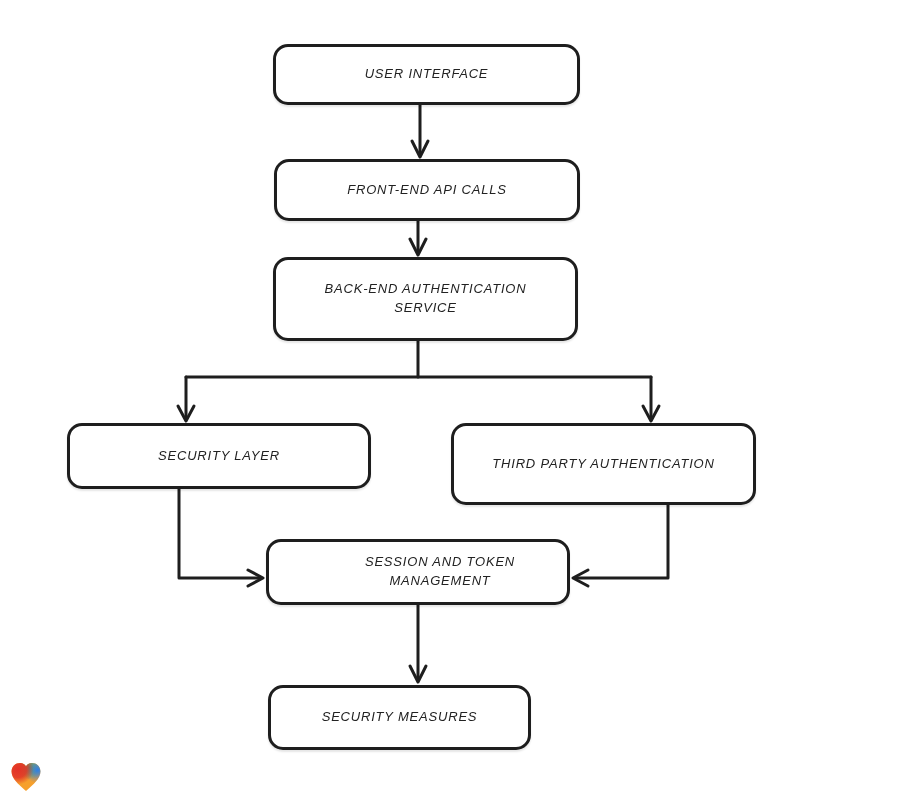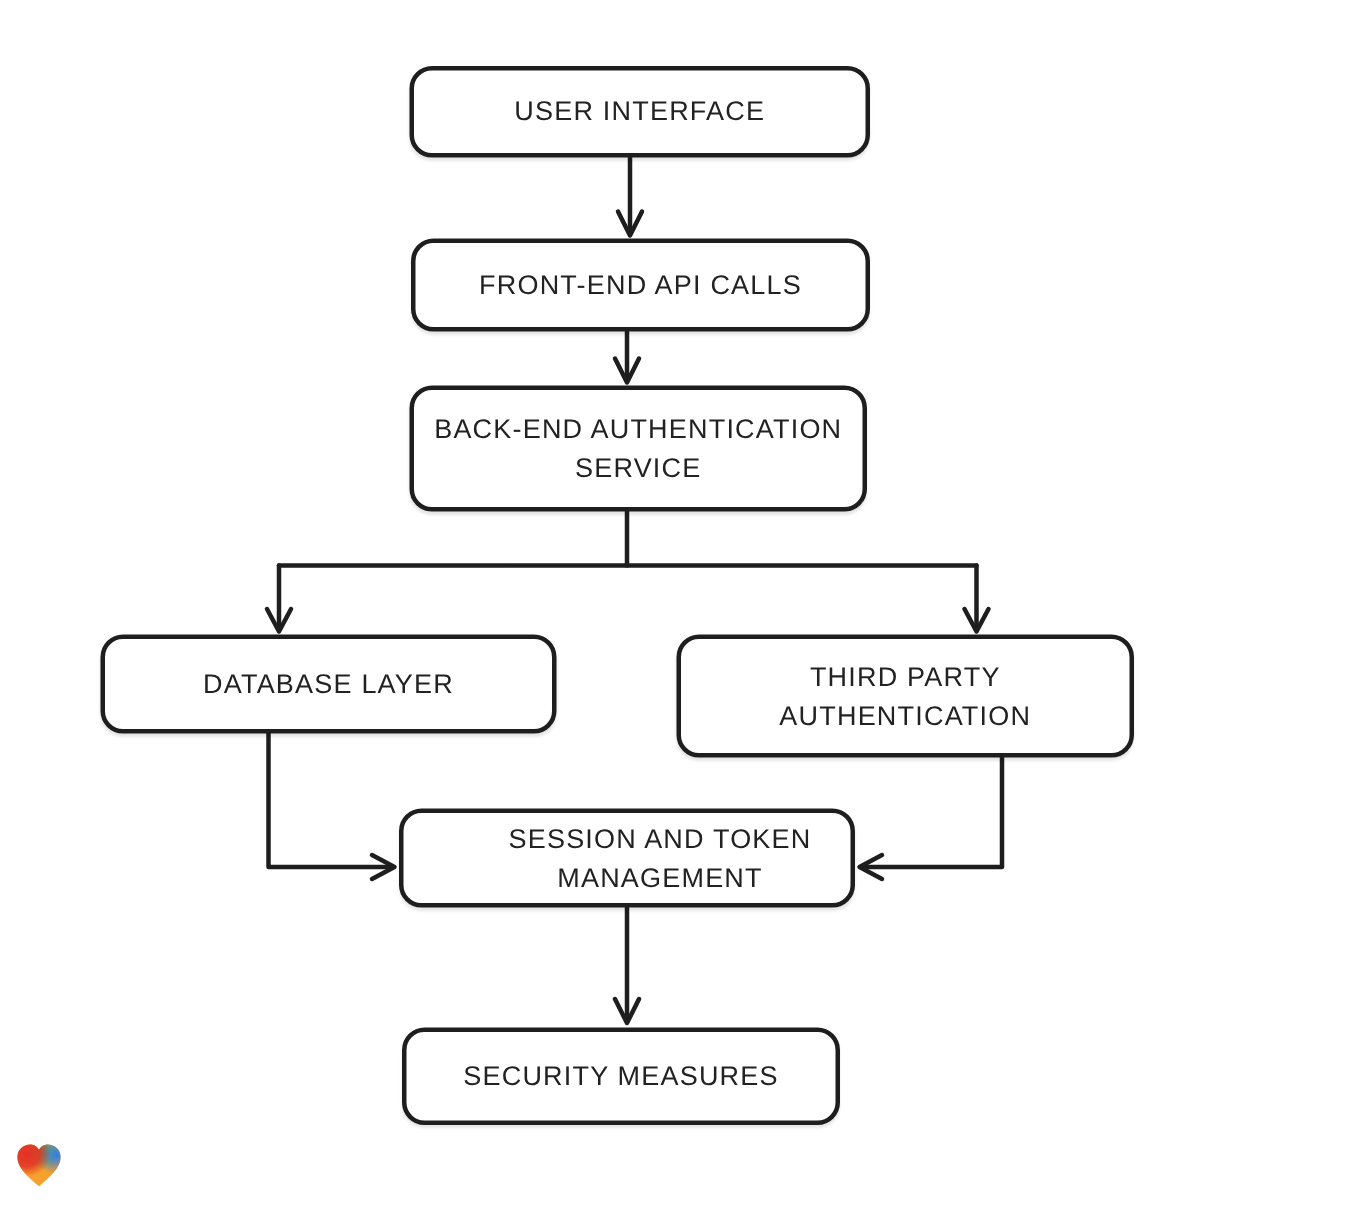--- a/index.html
+++ b/index.html
@@ -27,35 +27,36 @@
     border: 3.5px solid #1e1e1e;
     border-radius: 15px;
     display: flex;
     align-items: center;
     justify-content: center;
     text-align: center;
     box-shadow: 0 2px 2px rgba(0,0,0,0.10);
     z-index: 2;
   }
   .node-label {
-    font-size: 18px;
+    font-style: italic;
+    font-size: 13px;
     letter-spacing: 0.8px;
     line-height: 1.45;
     color: #222222;
     white-space: pre-line;
     padding: 0 10px;
   }
   
   .n0 { left: 273px; top: 44px;  width: 307px; height: 61px; }
   .n1 { left: 274px; top: 159px; width: 306px; height: 62px; }
   .n2 { left: 273px; top: 257px; width: 305px; height: 84px; }
   .n3 { left: 67px;  top: 423px; width: 304px; height: 66px; }
   .n4 { left: 451px; top: 423px; width: 305px; height: 82px; }
   .n5 { left: 266px; top: 539px; width: 304px; height: 66px; padding-left: 44px; }
-  .n6 { left: 268px; top: 685px; width: 292px; height: 65px; }
+  .n6 { left: 268px; top: 685px; width: 263px; height: 65px; }
   .logo {
     position: absolute;
     left: 9px; top: 761px;
     width: 34px; height: 33px;
     z-index: 3;
   }
 </style>
 </head>
 <body>
 
@@ -105,21 +106,21 @@
   <div class="node n2">
     <span class="node-label">BACK-END AUTHENTICATION
 SERVICE</span>
   </div>
 
   <div class="node n1">
     <span class="node-label">FRONT-END API CALLS</span>
   </div>
 
   <div class="node n3">
-    <span class="node-label">DATABASE LAYER</span>
+    <span class="node-label">SECURITY LAYER</span>
   </div>
 
   <div class="node n4">
     <span class="node-label">THIRD PARTY AUTHENTICATION</span>
   </div>
 
   <div class="node n5">
     <span class="node-label">SESSION AND TOKEN
 MANAGEMENT</span>
   </div>

